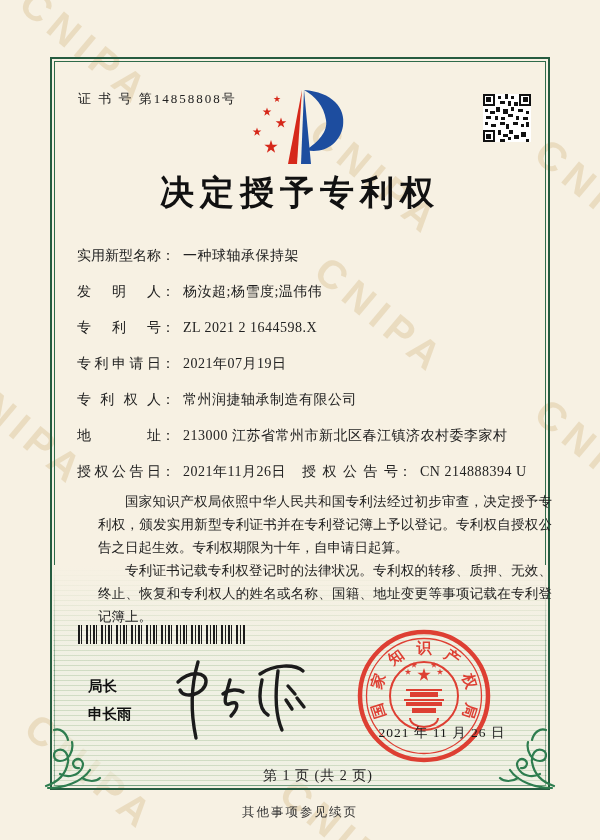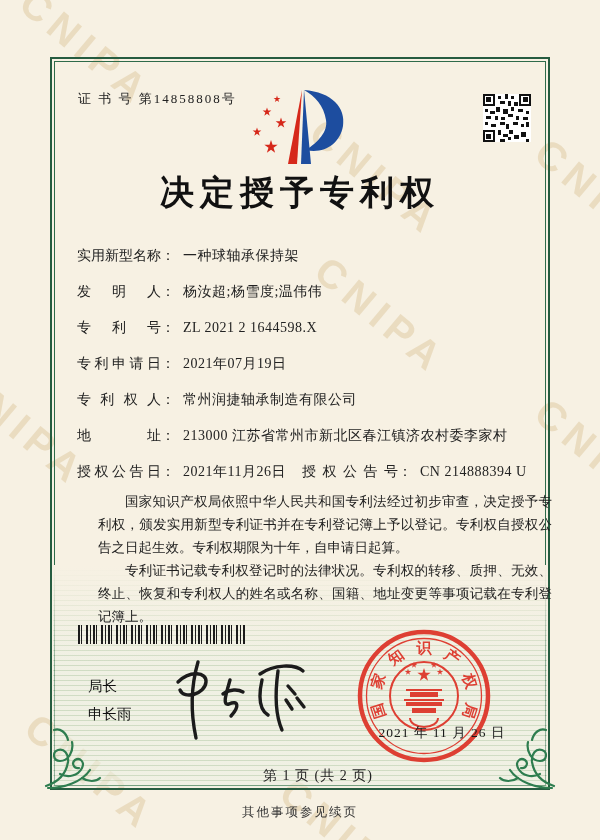--- a/index.html
+++ b/index.html
@@ -66,21 +66,21 @@
 
   .barcode{
     position:absolute;left:78px;top:625px;width:167px;height:19px;
     background:repeating-linear-gradient(90deg,
       #1c1c1c 0 1.5px,transparent 1.5px 3px,
       #1c1c1c 3px 4px,transparent 4px 7.5px,
       #1c1c1c 7.5px 10px,transparent 10px 11.5px,
       #1c1c1c 11.5px 12.5px,transparent 12.5px 15px);
   }
 
-  .signer{position:absolute;left:88px;top:672px;font-size:14.5px;line-height:28px;color:#111;}
+  .signer{position:absolute;left:88px;top:672px;font-size:14.5px;line-height:28px;color:#111;font-weight:bold;}
   .signature{position:absolute;left:160px;top:648px;width:175px;height:100px;}
 
   .seal{position:absolute;left:356px;top:628px;width:136px;height:136px;opacity:.92;}
   .seal-date{
     position:absolute;left:372px;top:724px;width:140px;text-align:center;
     font-size:13.5px;letter-spacing:1px;color:#1a1a1a;z-index:5;
   }
 
   .page-no{position:absolute;left:18px;top:767px;width:600px;text-align:center;font-size:14px;letter-spacing:1px;}
   .footer-note{position:absolute;left:0;top:804px;width:600px;text-align:center;font-size:12.5px;letter-spacing:2px;color:#333;}

